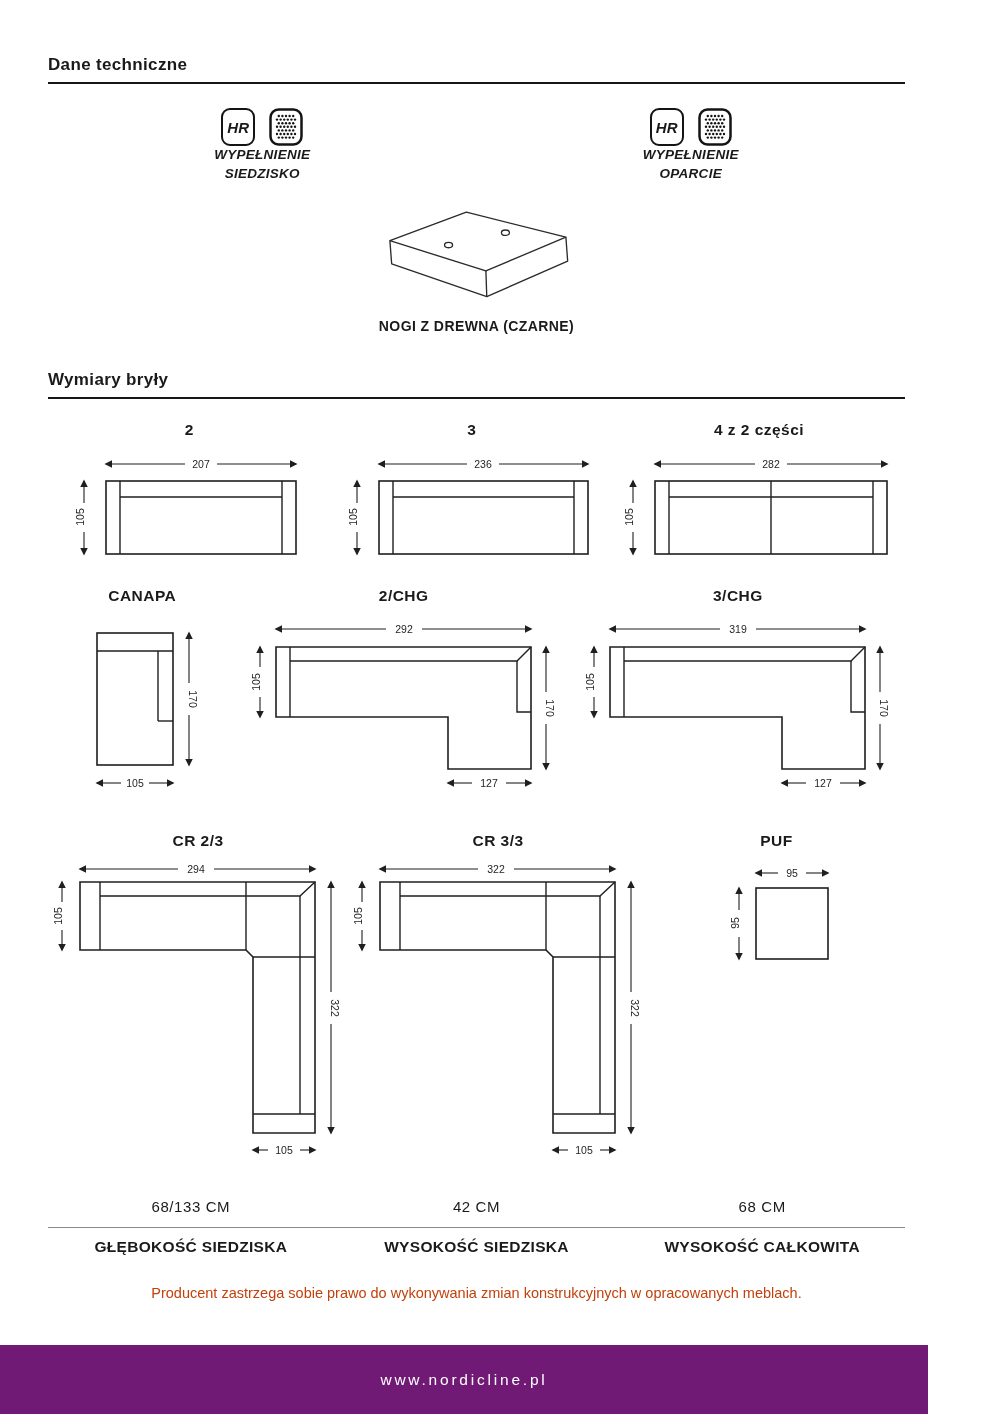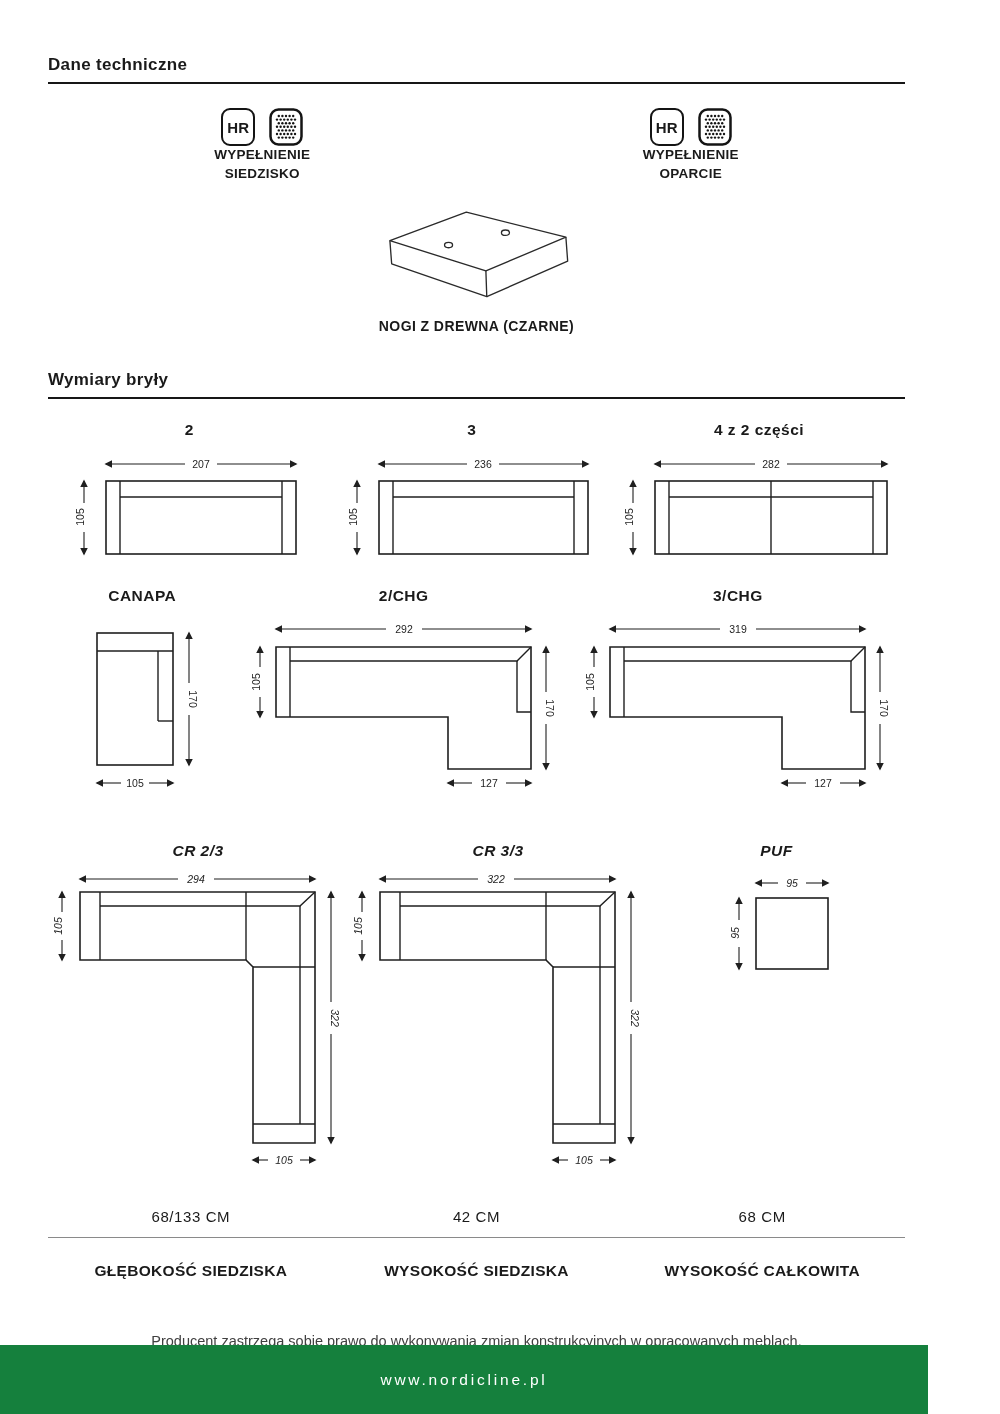--- a/index.html
+++ b/index.html
@@ -8,21 +8,21 @@
     font-family:"Liberation Sans",sans-serif;color:#1a1a1a;overflow:hidden;
   }
   .page{padding:3px 95px 0 48px;}
   .sec-title{
     font-size:17px;font-weight:700;letter-spacing:.02em;margin:0;
   }
   .sec-title.first{padding-top:52px;}
   .rule{border:none;border-top:2px solid #161616;margin:7px 0 0 0;}
 
   
-  .fill-row{display:flex;margin-top:24px;}
+  .fill-row{display:flex;margin-top:24px;font-style:italic;}
   .fill-group{flex:1 1 50%;display:flex;flex-direction:column;align-items:center;}
   .icon-pair{display:flex;gap:14px;align-items:center;}
   .hr-box{
     width:34px;height:38px;border:2.5px solid #141414;border-radius:9px;
     display:flex;align-items:center;justify-content:center;
     font-size:15px;font-weight:700;letter-spacing:.01em;box-sizing:border-box;
   }
   .fill-label{text-align:center;font-size:13.5px;font-weight:700;line-height:1.4;letter-spacing:.02em;}
 
   
@@ -38,27 +38,27 @@
   svg .ln{fill:none;stroke:#1f1f1f;stroke-width:1.6;}
   svg .ln2{fill:none;stroke:#1f1f1f;stroke-width:1.4;}
   svg .dim{fill:none;stroke:#1f1f1f;stroke-width:1.1;}
   svg text.dimtxt{font-family:"Liberation Sans",sans-serif;font-size:10.5px;fill:#1f1f1f;}
 
   
   .stats{margin-top:30px;}
   .stats-vals{display:flex;text-align:center;font-size:15px;letter-spacing:.04em;margin-top:36px;}
   .stats-vals > div{flex:1 1 33.33%;}
   .stats-rule{border:none;border-top:1.5px solid #8a8a8a;margin:12px 0 0 0;}
-  .stats-labels{display:flex;text-align:center;font-size:15.5px;font-weight:700;letter-spacing:.02em;margin-top:24px;}
+  .stats-labels{display:flex;text-align:center;font-size:15.5px;font-weight:700;letter-spacing:.02em;margin-top:10px;}
   .stats-labels > div{flex:1 1 33.33%;}
 
-  .disclaimer{margin-top:50px;text-align:center;font-size:14.5px;line-height:1.6;color:#404040;}
+  .disclaimer{margin-top:26px;text-align:center;font-size:14.5px;line-height:1.6;color:#c2410c;}
 
   .footer-bar{
-    position:absolute;left:0;bottom:0;width:928px;height:69px;background:#15803d;
+    position:absolute;left:0;bottom:0;width:928px;height:69px;background:#701a75;
     display:flex;align-items:center;justify-content:center;
   }
   .footer-bar span{color:#ffffff;font-size:15.5px;letter-spacing:.18em;}
 </style>
 </head>
 <body>
 
 <svg width="0" height="0" style="position:absolute" aria-hidden="true">
   <defs>
     <marker id="ah" viewBox="0 0 10 10" refX="8" refY="5" markerWidth="7" markerHeight="7" orient="auto-start-reverse">
@@ -300,21 +300,21 @@
         <line class="dim" x1="262" y1="166" x2="287" y2="166" marker-end="url(#ah)"></line>
         <text class="dimtxt" x="245" y="170" text-anchor="middle">127</text>
         <path class="ln" d="M32,30 H287 V152 H204 V100 H32 Z"></path>
         <line class="ln2" x1="46" y1="30" x2="46" y2="100"></line>
         <path class="ln2" d="M46,44 H273 L287,30"></path>
         <path class="ln2" d="M273,44 V95 H287"></path>
       </svg>
     </div>
   </div>
 
-  <div class="diag-row" style="margin-top:40px;font-style:italic;">
+  <div class="diag-row" style="margin-top:30px;">
     <div class="cell">
       <div class="diag-label">CR 2/3</div>
       <svg width="300" height="300" viewBox="0 0 300 300">
         <line class="dim" x1="32" y1="7" x2="130" y2="7" marker-start="url(#ah)"></line>
         <line class="dim" x1="166" y1="7" x2="267" y2="7" marker-end="url(#ah)"></line>
         <text class="dimtxt" x="148" y="11" text-anchor="middle">294</text>
         <line class="dim" x1="14" y1="20" x2="14" y2="40" marker-start="url(#ah)"></line>
         <line class="dim" x1="14" y1="68" x2="14" y2="88" marker-end="url(#ah)"></line>
         <text class="dimtxt" x="14" y="54" text-anchor="middle" transform="rotate(-90 14 54)">105</text>
         <line class="dim" x1="283" y1="20" x2="283" y2="130" marker-start="url(#ah)"></line>

